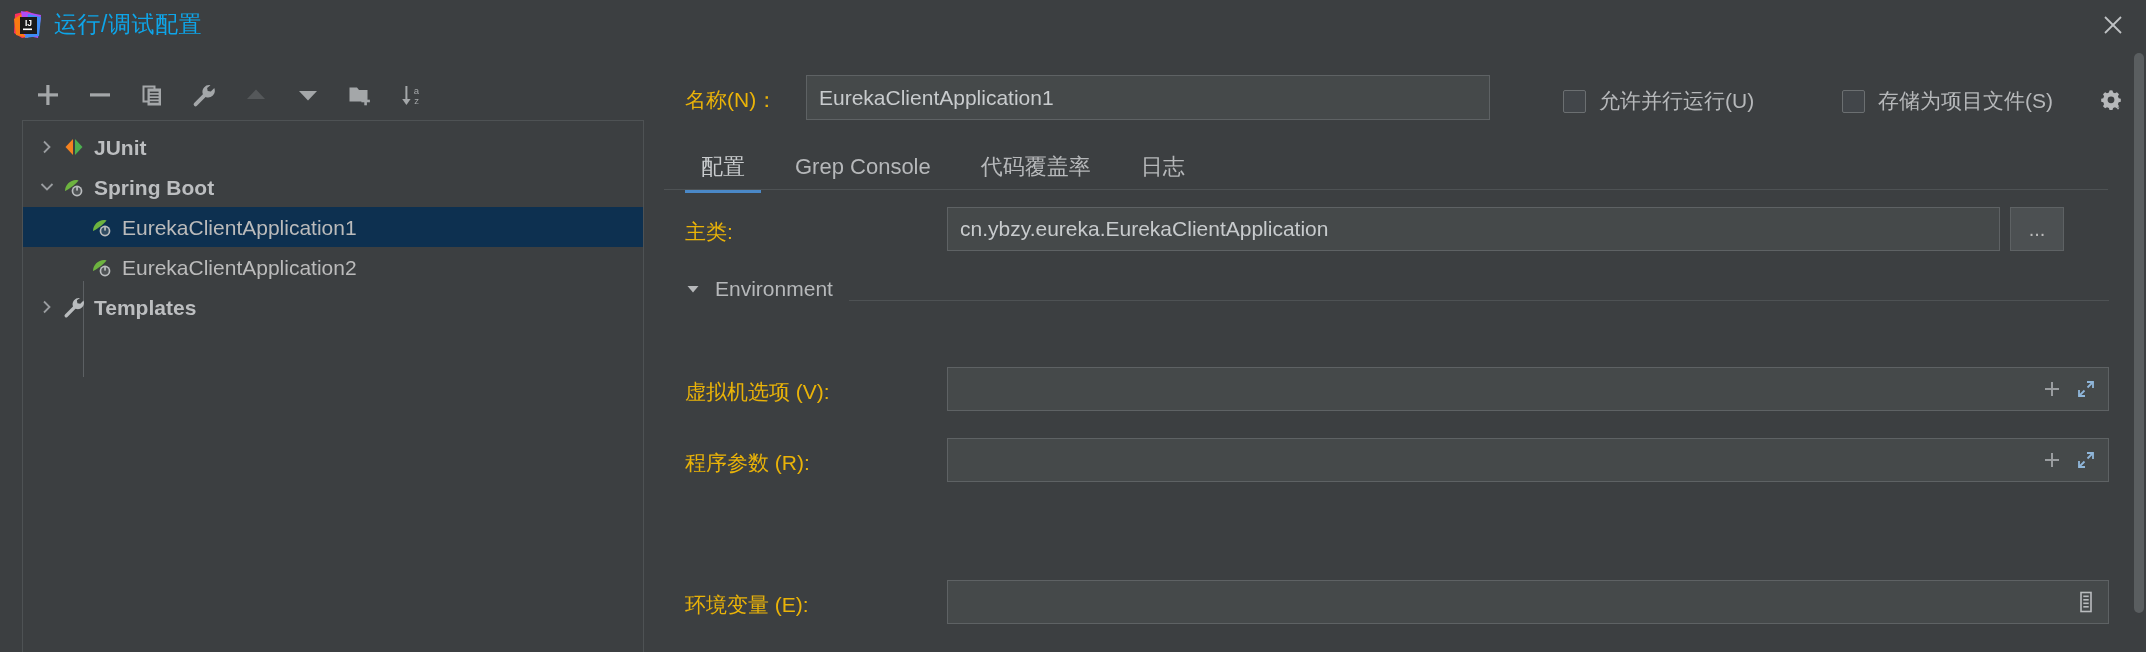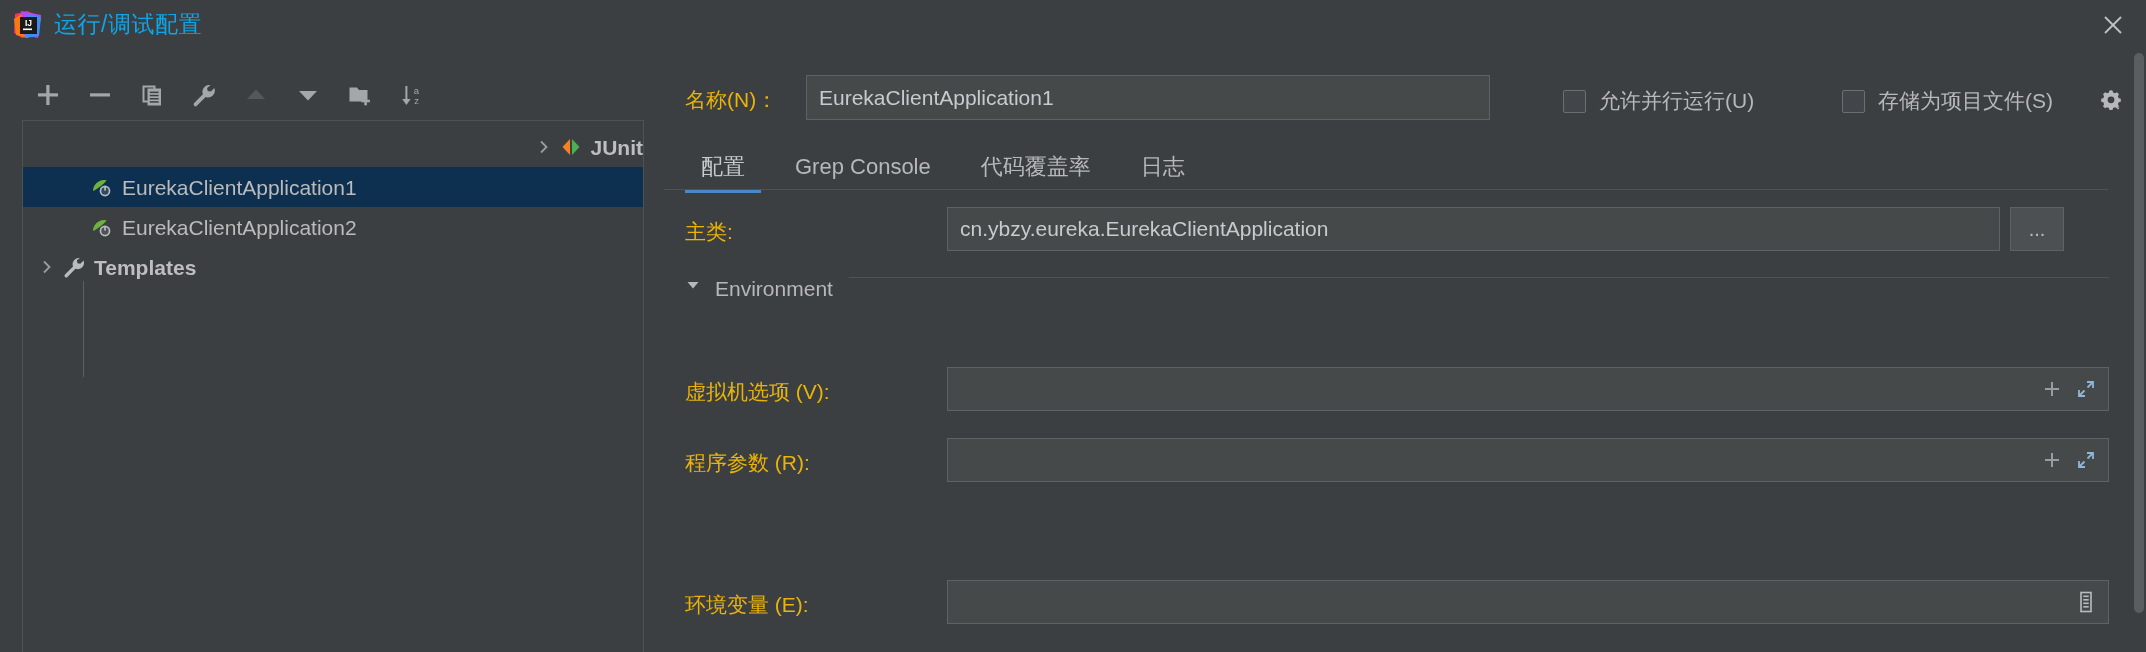--- a/index.html
+++ b/index.html
@@ -136,21 +136,21 @@
   }
   .mc-btn {
     position: absolute; left: 1346px; top: 158px; width: 54px; height: 44px;
     background: #4c5052; border: 1px solid #5e6264;
     color: #bbbbbb; font-size: 20px;
     display: flex; align-items: center; justify-content: center;
     cursor: pointer;
   }
 
   
-  .env-header { position: absolute; left: 21px; top: 228px; display: flex; align-items: flex-start; width: 1424px; cursor: pointer; }
+  .env-header { position: absolute; left: 21px; top: 228px; display: flex; align-items: flex-end; width: 1424px; cursor: pointer; }
   .env-tri { margin-right: 14px; }
   .env-title { color: #b6b8ba; font-size: 21px; white-space: nowrap; }
   .env-rule { flex: 1; height: 1px; background: #4e5254; margin-left: 16px; }
 
   
   .erow { position: absolute; left: 0; width: 100%; height: 44px; }
   .erow .erl { position: absolute; left: 21px; top: 11px; }
   .erow .erf {
     position: absolute; left: 283px; top: 0; width: 1162px; height: 44px;
     background: #45494a; border: 1px solid #5e6264;
@@ -246,35 +246,51 @@
       <text x="17.5" y="11.5" font-family="'Liberation Sans',sans-serif" font-size="9.5" fill="#a4a7a9" text-anchor="middle">a</text>
       <text x="17.5" y="22" font-family="'Liberation Sans',sans-serif" font-size="9.5" fill="#a4a7a9" text-anchor="middle">z</text>
     </svg>
   </span>
 </div>
 
 <div class="tree-panel">
 
   <div class="guideline"></div>
 
-  <div class="tree-row bold" style="margin-top:6px;justify-content:flex-end;">
+  <div class="tree-row bold" style="margin-top:6px;">
     <span class="tw">
       <svg width="16" height="16" viewBox="0 0 16 16">
         <path d="M5 2.5 L10.5 8 L5 13.5" fill="none" stroke="#9a9da0" stroke-width="1.8"></path>
       </svg>
     </span>
     <span class="tree-ico">
       <svg width="24" height="24" viewBox="0 0 24 24">
         <path d="M11 4 L11 20 L3.5 12 Z" fill="#f58220"></path>
         <path d="M13 4 L13 20 L20.5 12 Z" fill="#4caf50"></path>
       </svg>
     </span>
     <span class="tree-label">JUnit</span>
   </div>
 
+  <div class="tree-row bold">
+    <span class="tw">
+      <svg width="16" height="16" viewBox="0 0 16 16">
+        <path d="M2.5 5 L8 10.5 L13.5 5" fill="none" stroke="#9a9da0" stroke-width="1.8"></path>
+      </svg>
+    </span>
+    <span class="tree-ico">
+      <svg width="24" height="24" viewBox="0 0 24 24">
+        <path d="M3 16c0-6 5-11 11-11 1.5 0 2.6.3 2.6.3S15 8 11 11 3 16 3 16z" fill="#6db33f"></path>
+        <circle cx="15" cy="16" r="5.4" fill="#b9bcbe"></circle>
+        <circle cx="15" cy="16" r="3.7" fill="#4e5254"></circle>
+        <rect x="14.2" y="11.6" width="1.7" height="4" fill="#b9bcbe"></rect>
+      </svg>
+    </span>
+    <span class="tree-label">Spring Boot</span>
+  </div>
 
   <div class="tree-row selected">
     <span class="child-indent"></span>
     <span class="tree-ico">
       <svg width="24" height="24" viewBox="0 0 24 24">
         <path d="M3 16c0-6 5-11 11-11 1.5 0 2.6.3 2.6.3S15 8 11 11 3 16 3 16z" fill="#6db33f"></path>
         <circle cx="15" cy="16" r="5.4" fill="#b9bcbe"></circle>
         <circle cx="15" cy="16" r="3.7" fill="#2f4b61"></circle>
         <rect x="14.2" y="11.6" width="1.7" height="4" fill="#b9bcbe"></rect>
       </svg>

